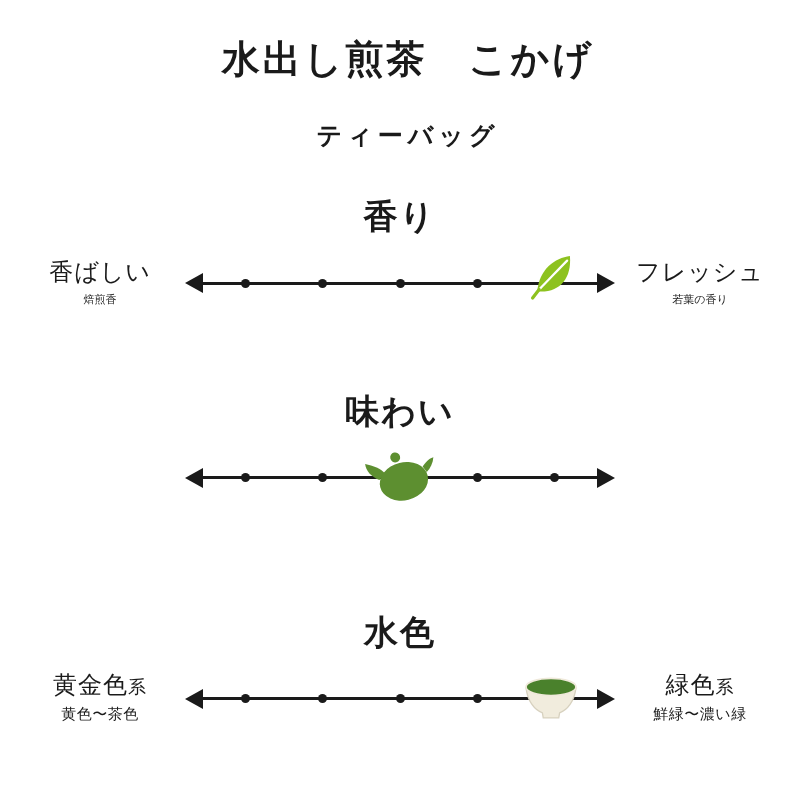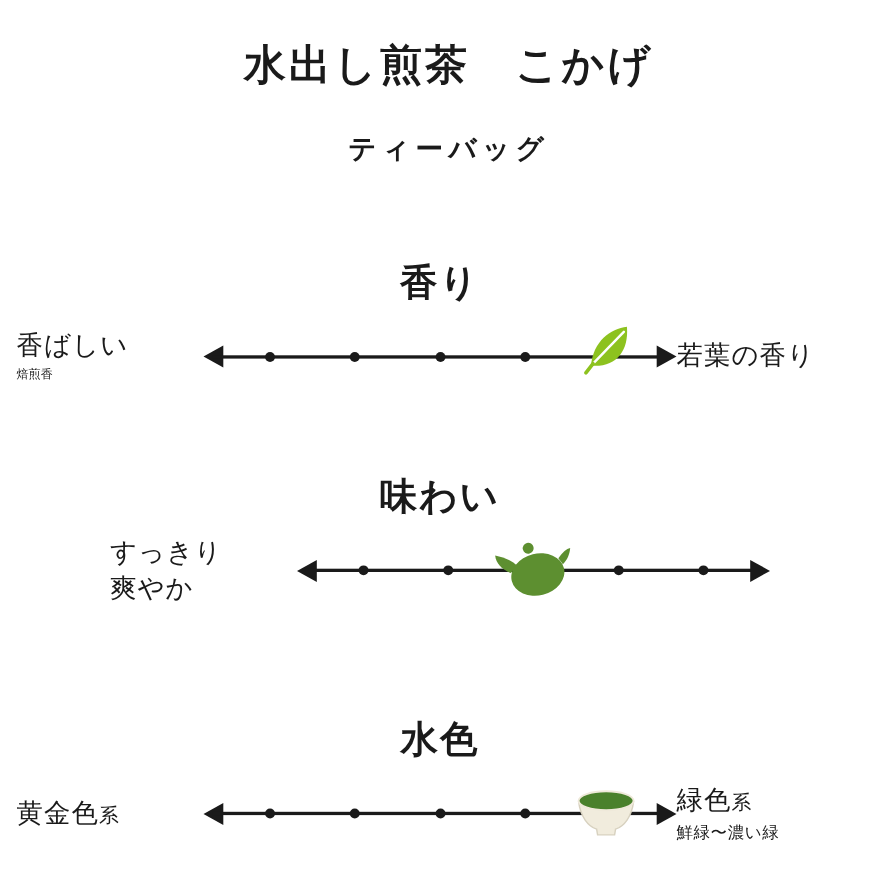--- a/index.html
+++ b/index.html
@@ -13,32 +13,32 @@
   .header { text-align:center; padding-top:38px;padding-left:16px; }
   .title {
     font-family:"DejaVu Serif","Liberation Serif",serif;
     font-size:38px; font-weight:700; letter-spacing:3px; line-height:1.1;
   }
   .subtitle {
     font-family:"DejaVu Serif","Liberation Serif",serif;
     font-size:25px; font-weight:600; letter-spacing:5px; margin-top:42px; line-height:1.1;
   }
   .scale { text-align:center; }
-  .scale-aroma { margin-top:88px; }
+  .scale-aroma { margin-top:47px; }
   .scale-taste { margin-top:76px; }
   .scale-color { margin-top:102px; }
   .scale-title {
     font-family:"DejaVu Serif","Liberation Serif",serif;
     font-size:34px; font-weight:700; letter-spacing:2px; line-height:1.2;
   }
   .scale-row {
     margin-top:14px;
     display:flex; align-items:center; justify-content:center;
   }
-  .endcap { width:170px; text-align:left; }
+  .endcap { width:170px; text-align:center;font-family:Liberation Mono, monospace; }
   .lbl-main { font-size:24px; letter-spacing:1px; line-height:1.15; }
   .lbl-sub  { font-size:11px; margin-top:7px; line-height:1.1; }
   .scale-taste .lbl-sub { font-size:24px; margin-top:5px; letter-spacing:1px; }
   .suffix { font-size:18px; }
   .scale-color .lbl-sub { font-size:15px; letter-spacing:0.5px; }
 
   .axis { position:relative; width:430px; height:64px; }
   .axis .line {
     position:absolute; left:8px; right:8px; top:50%; height:3px; margin-top:-1.5px;
     background:#1a1a1a;
@@ -84,32 +84,29 @@
       <span class="dot" style="left:68%"></span>
       <span class="marker marker-leaf" style="left:86%">
         <svg viewBox="0 0 60 60" width="56" height="56">
           <path d="M46 7 C30 9 13 21 11 45 C35 47 48 31 46 7 Z" fill="#8dc21f"></path>
           <path d="M43 12 C34 21 23 33 14 42" stroke="#ffffff" stroke-width="2.4" fill="none" stroke-linecap="round"></path>
           <path d="M13 43 L6 52" stroke="#8dc21f" stroke-width="3.5" fill="none" stroke-linecap="round"></path>
         </svg>
       </span>
     </div>
     <div class="endcap">
-      <div class="lbl-main">若葉の香り</div>
+      <div class="lbl-main">フレッシュ</div>
+      <div class="lbl-sub">若葉の香り</div>
     </div>
   </div>
 </section>
 
 <section class="scale scale-taste">
   <h2 class="scale-title">味わい</h2>
   <div class="scale-row">
-    <div class="endcap">
-      <div class="lbl-main">すっきり</div>
-      <div class="lbl-sub">爽やか</div>
-    </div>
     <div class="axis">
       <span class="arrow arrow-left"></span>
       <span class="line"></span>
       <span class="arrow arrow-right"></span>
       <span class="dot" style="left:14%"></span>
       <span class="dot" style="left:32%"></span>
       <span class="dot" style="left:68%"></span>
       <span class="dot" style="left:86%"></span>
       <span class="marker marker-teapot" style="left:50%">
         <svg viewBox="0 0 84 64" width="76" height="58">
@@ -123,20 +120,21 @@
       </span>
     </div>
   </div>
 </section>
 
 <section class="scale scale-color">
   <h2 class="scale-title">水色</h2>
   <div class="scale-row">
     <div class="endcap">
       <div class="lbl-main"><span>黄金色</span><span class="suffix">系</span></div>
+      <div class="lbl-sub">黄色〜茶色</div>
     </div>
     <div class="axis">
       <span class="arrow arrow-left"></span>
       <span class="line"></span>
       <span class="arrow arrow-right"></span>
       <span class="dot" style="left:14%"></span>
       <span class="dot" style="left:32%"></span>
       <span class="dot" style="left:50%"></span>
       <span class="dot" style="left:68%"></span>
       <span class="marker marker-cup" style="left:85%">

